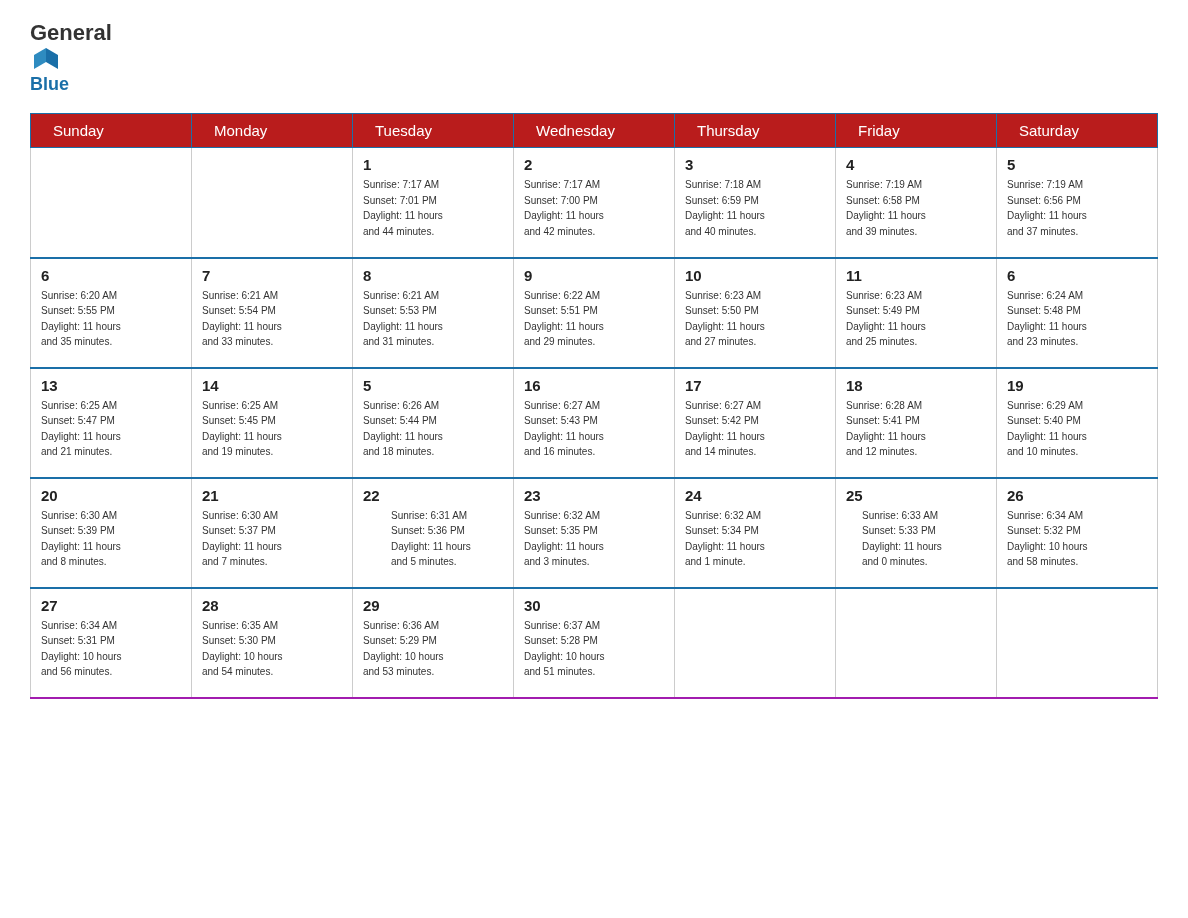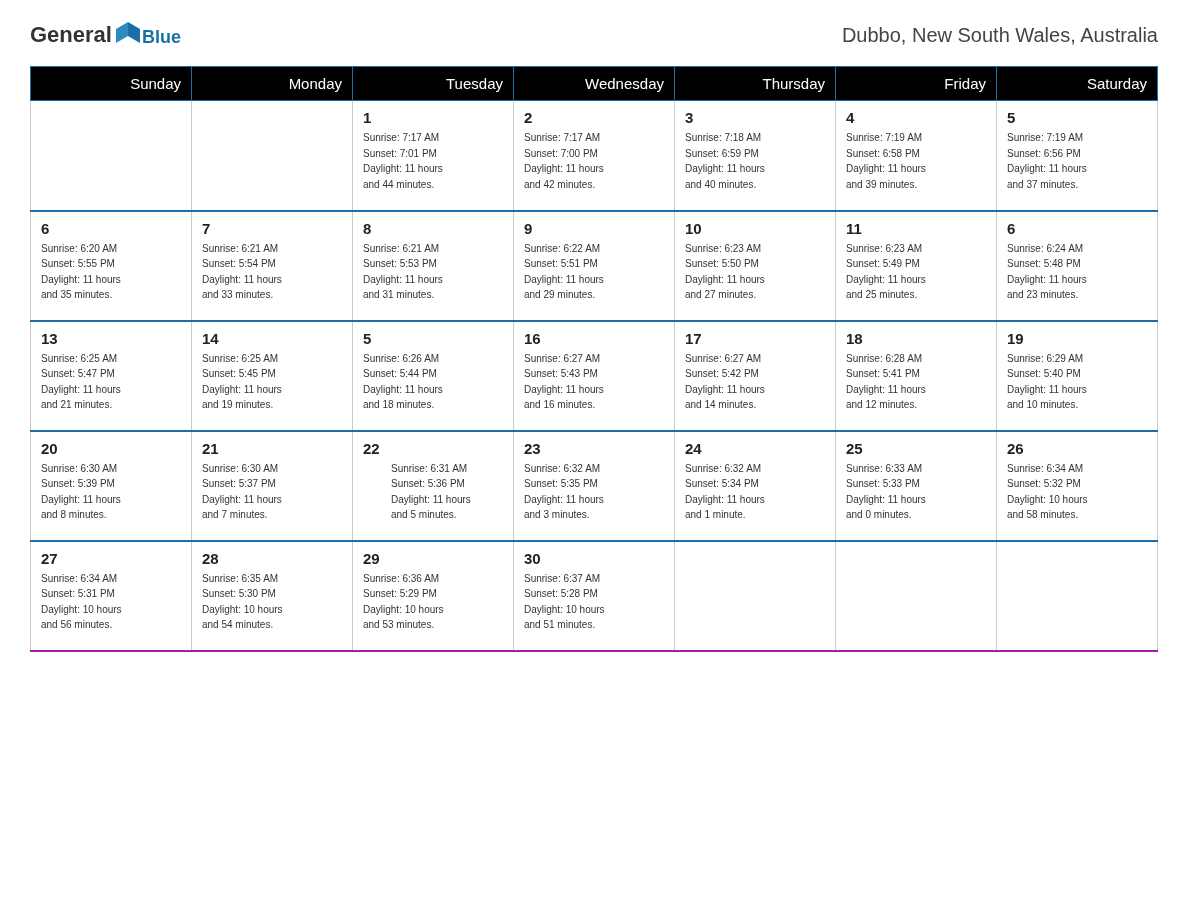--- a/index.html
+++ b/index.html
@@ -11,22 +11,23 @@
       padding: 20px 30px;
     }
     .header {
       display: flex;
       justify-content: space-between;
       align-items: flex-start;
       margin-bottom: 18px;
     }
     .logo {
       display: flex;
-      align-items: flex-end;
+      align-items: flex-start;
       gap: 0;
+      flex-direction: column;
     }
     .logo-text-general {
       font-size: 22px;
       font-weight: bold;
       color: #333;
     }
     .logo-text-blue {
       font-size: 18px;
       font-weight: bold;
       color: #1a6fa8;
@@ -49,24 +50,24 @@
       font-size: 20px;
       color: #444;
       margin-top: 4px;
     }
     .calendar {
       width: 100%;
       border-collapse: collapse;
       table-layout: fixed;
     }
     .calendar th {
-      background-color: #000000;
+      background-color: #b91c1c;
       color: #fff;
-      text-align: right;
-      padding: 8px 10px;
+      text-align: left;
+      padding: 8px 22px;
       font-size: 15px;
       font-weight: normal;
       border: 1px solid #1a6fa8;
     }
     .calendar td {
       vertical-align: top;
       border: 1px solid #ccc;
       padding: 8px 10px;
       font-size: 12.5px;
       color: #222;
@@ -98,21 +99,20 @@
 <div class="header">
   <div class="logo">
     <span class="logo-text-general">General</span>
     <svg class="logo-icon" viewBox="0 0 28 28" xmlns="http://www.w3.org/2000/svg">
       <polygon points="14,2 26,9 26,23 14,16" fill="#1a6fa8"></polygon>
       <polygon points="14,2 2,9 2,23 14,16" fill="#2e8bc0"></polygon>
     </svg>
     <span class="logo-text-blue">Blue</span>
   </div>
   <div class="title-block">
-    <div class="location">Dubbo, New South Wales, Australia</div>
   </div>
 </div>
 
 <table class="calendar">
   <thead>
     <tr>
     <th>Sunday</th>
         <th>Monday</th>
         <th>Tuesday</th>
         <th>Wednesday</th>
@@ -294,21 +294,21 @@
         </td>
         <td>
           <span class="day-num">24</span>
           <div class="day-info" style="white-space: pre-line;">Sunrise: 6:32 AM
 Sunset: 5:34 PM
 Daylight: 11 hours
 and 1 minute.</div>
         </td>
         <td>
           <span class="day-num">25</span>
-          <div class="day-info" style="white-space: pre-line;">Sunrise: 6:33 AM
+          <div class="day-info" style="white-space: pre-line; margin-left: 16px;">Sunrise: 6:33 AM
 Sunset: 5:33 PM
 Daylight: 11 hours
 and 0 minutes.</div>
         </td>
         <td>
           <span class="day-num">26</span>
           <div class="day-info" style="white-space: pre-line;">Sunrise: 6:34 AM
 Sunset: 5:32 PM
 Daylight: 10 hours
 and 58 minutes.</div>

